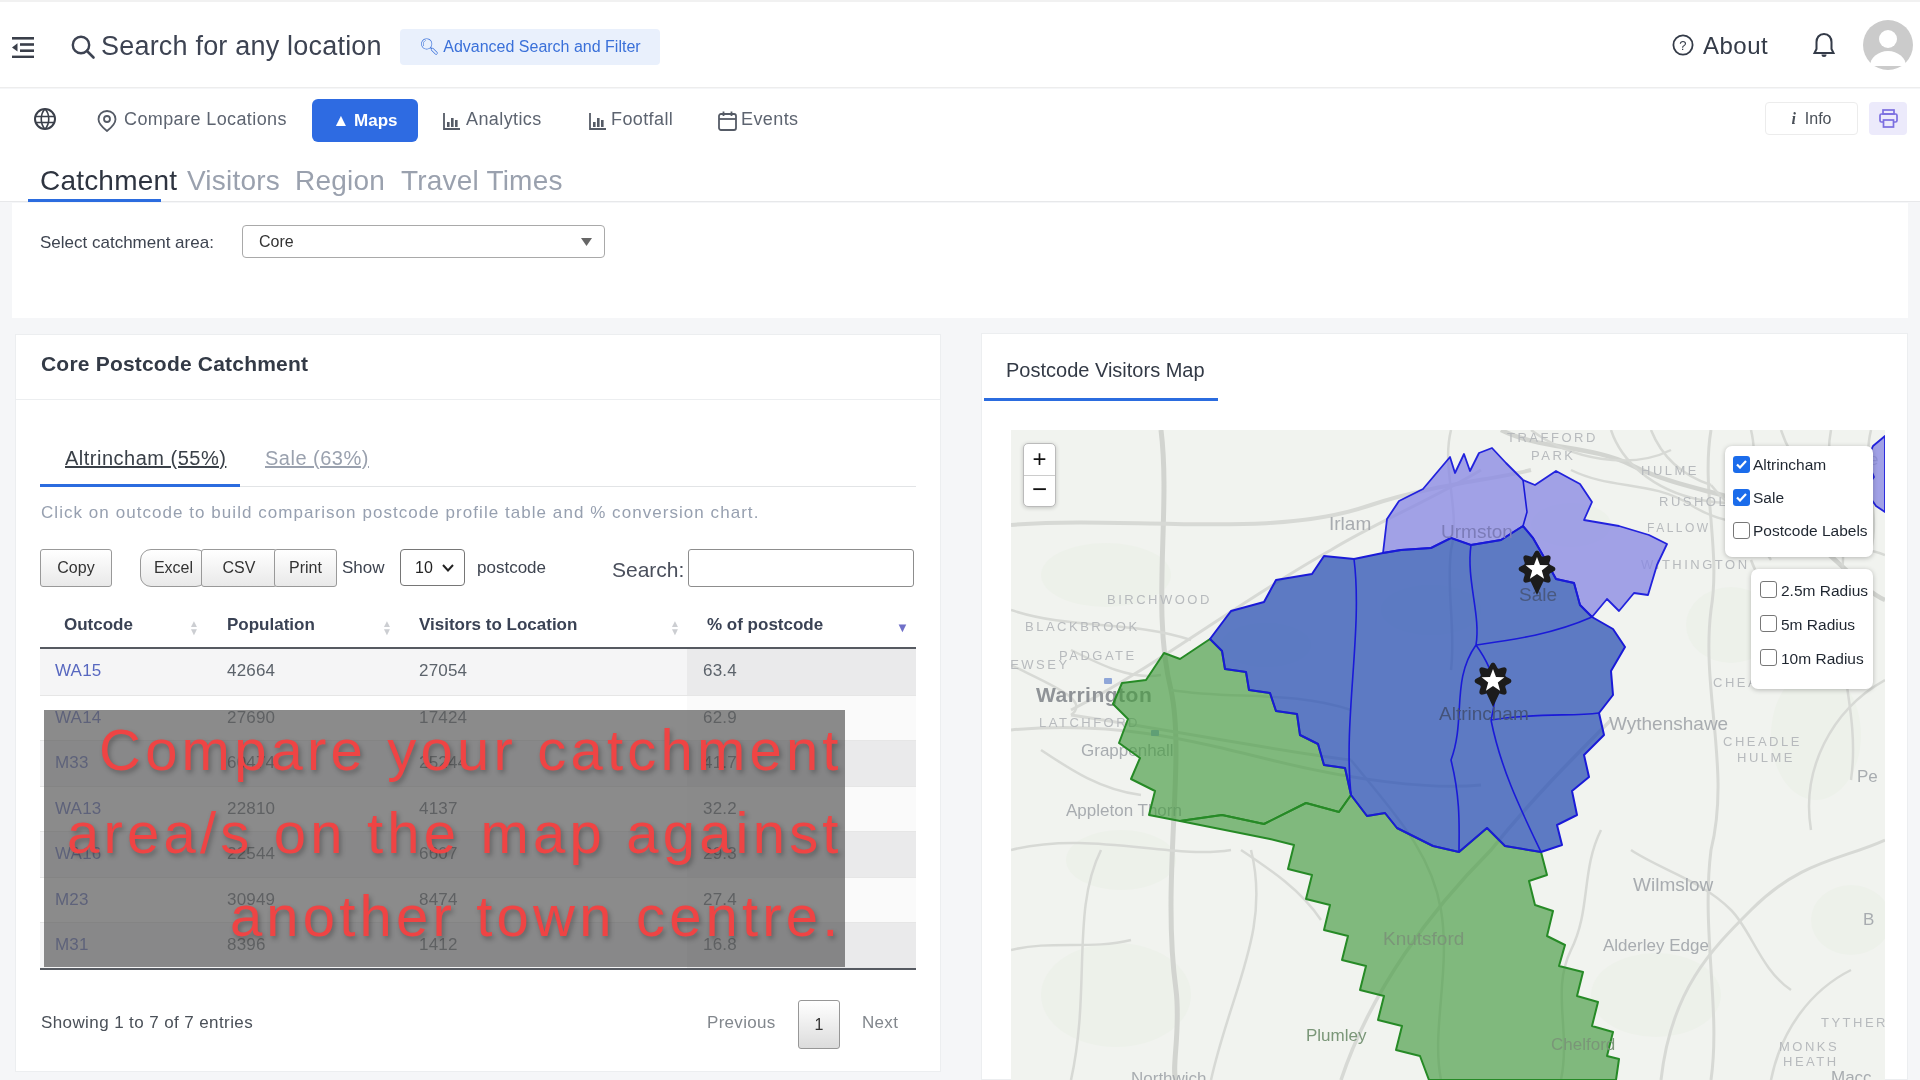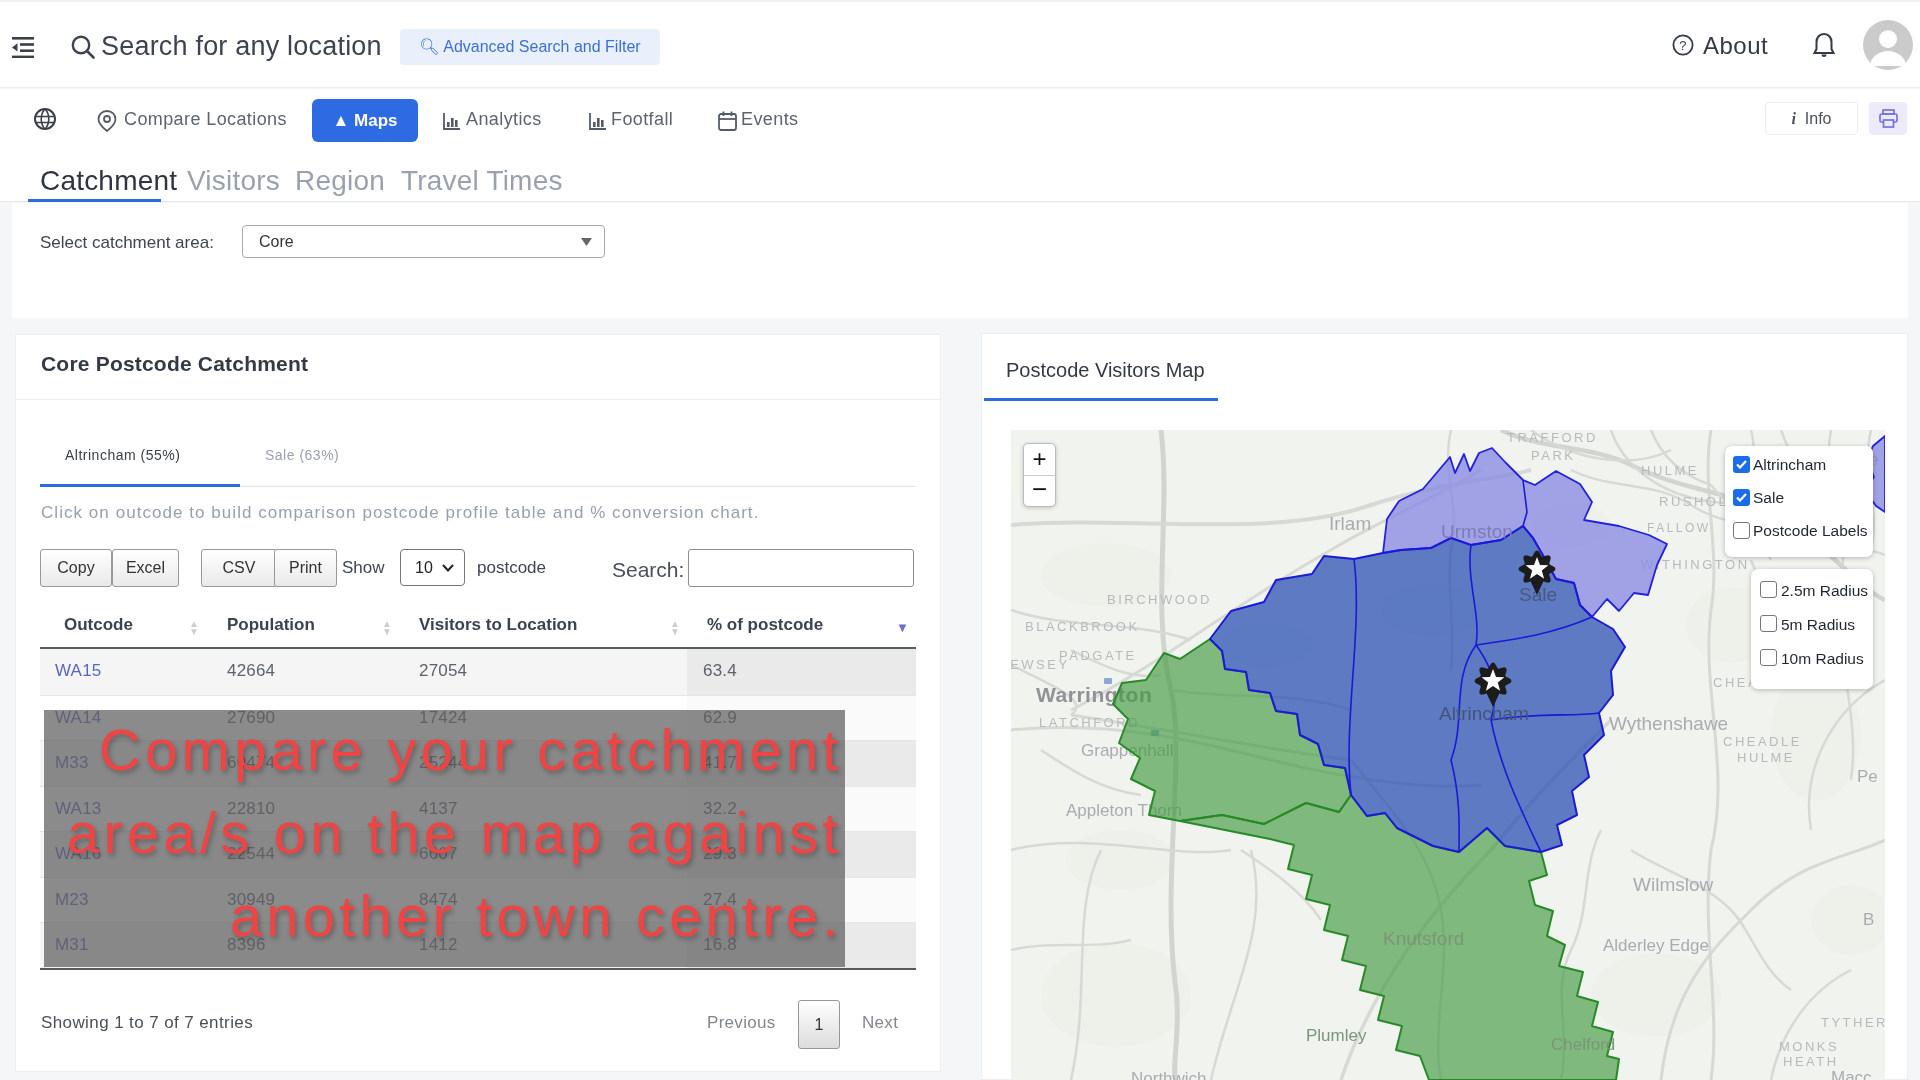--- a/index.html
+++ b/index.html
@@ -24,21 +24,21 @@
 #tab-catch { color:#2e3440; }
 #tabunderline { left:28px; top:46px; width:133px; height:3px; background:#2b6cdf; }
 
 #selband { left:12px; top:203px; width:1896px; height:115px; background:#fff; }
 #sellabel { left:28px; top:30px; font-size:17px; color:#3e4450; }
 #selbox { left:230px; top:22px; width:363px; height:33px; border:1px solid #a9a9a9; border-radius:4px; background:#fff; font-size:16px; color:#333; line-height:31px; padding-left:16px; }
 
 #lcard { left:15px; top:334px; width:926px; height:738px; background:#fff; border:1px solid #eceef0; }
 #lcard-title { left:25px; top:17px; font-size:21px; font-weight:bold; color:#333a46; letter-spacing:0.2px; }
 #lcard-hr { left:0px; top:64px; width:924px; height:1px; background:#eceef0; }
-.ltab { position:absolute; font-size:14px; letter-spacing:0.5px; }
+.ltab { position:absolute; font-size:20px; letter-spacing:0.5px;text-decoration:underline; }
 #ltab1 { left:49px; top:112px; color:#3a4048; }
 #ltab2 { left:249px; top:112px; color:#9aa1ae; }
 #ltabline { left:24px; top:151px; width:876px; height:1px; background:#e2e4e6; }
 #ltabul { left:24px; top:149px; width:200px; height:3px; background:#2b6cdf; }
 #clicktext { left:25px; top:168px; font-size:17px; color:#97a0b0; letter-spacing:1.05px; }
 .dtbtn { position:absolute; top:214px; height:38px; border:1px solid #999; border-radius:3px; background:linear-gradient(#ffffff, #e9e9e9); font-size:16px; color:#333; text-align:center; line-height:36px; }
 #showlbl { left:326px; top:223px; font-size:17px; color:#3e4450; }
 #showsel { left:384px; top:214px; width:65px; height:37px; border:1px solid #767676; border-radius:4px; background:#fff; font-size:16px; color:#222; line-height:35px; padding-left:14px; }
 #entlbl { left:461px; top:223px; font-size:17px; color:#3e4450; }
 #searchlbl { left:596px; top:223px; font-size:21px; color:#4a4f5c; }
@@ -160,21 +160,21 @@
 
   <div class="abs" id="lcard">
     <div class="abs" id="lcard-title">Core Postcode Catchment</div>
     <div class="abs" id="lcard-hr"></div>
     <div class="ltab" id="ltab1">Altrincham (55%)</div>
     <div class="ltab" id="ltab2">Sale (63%)</div>
     <div class="abs" id="ltabline"></div>
     <div class="abs" id="ltabul"></div>
     <div class="abs" id="clicktext">Click on outcode to build comparison postcode profile table and % conversion chart.</div>
     <div class="dtbtn" style="left:24px;width:72px;">Copy</div>
-    <div class="dtbtn" style="left:96px;width:67px;">Excel</div>
+    <div class="dtbtn" style="left:124px;width:67px;border-radius:11px;">Excel</div>
     <div class="dtbtn" style="left:185px;width:76px;">CSV</div>
     <div class="dtbtn" style="left:258px;width:63px;">Print</div>
     <div class="abs" id="showlbl">Show</div>
     <div class="abs" id="showsel">10
       <svg class="abs" style="right:10px;top:14px" width="12" height="8" viewBox="0 0 12 8">
           <path d="M1 1 L6 6.5 L11 1" fill="none" stroke="#222" stroke-width="2"></path>
         </svg>
     </div>
     <div class="abs" id="entlbl">postcode</div>
     <div class="abs" id="searchlbl">Search:</div>

